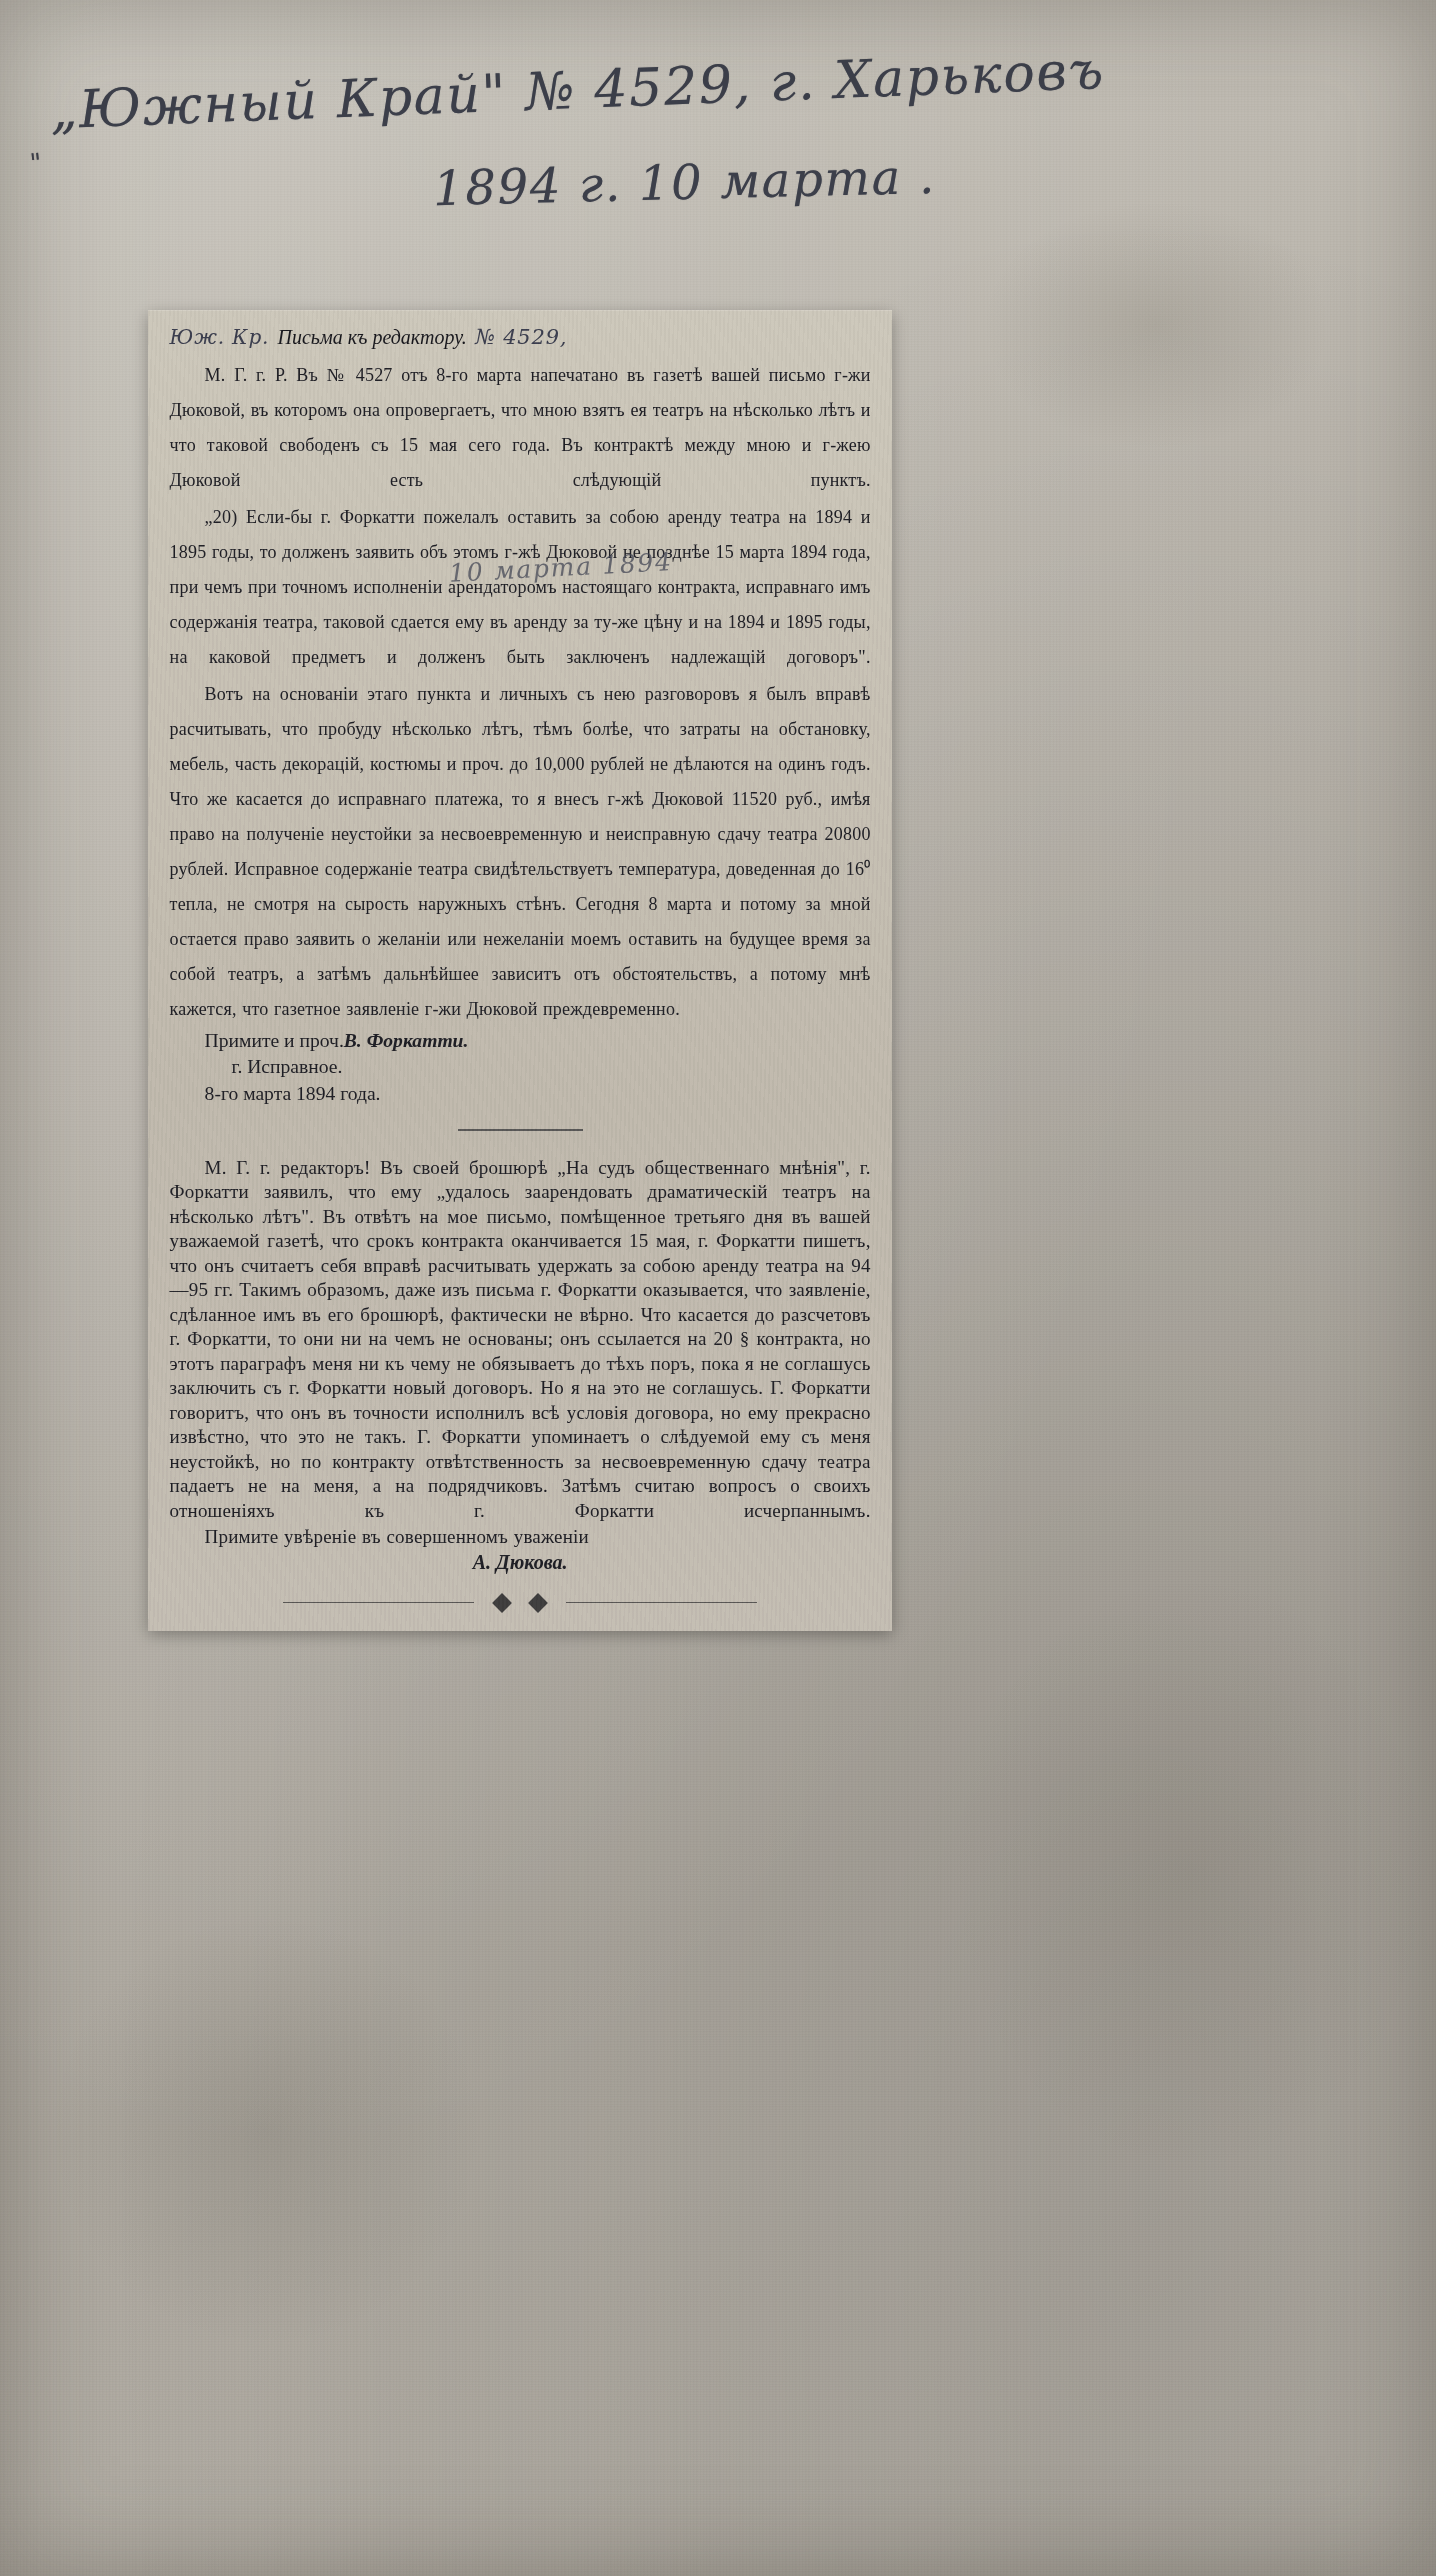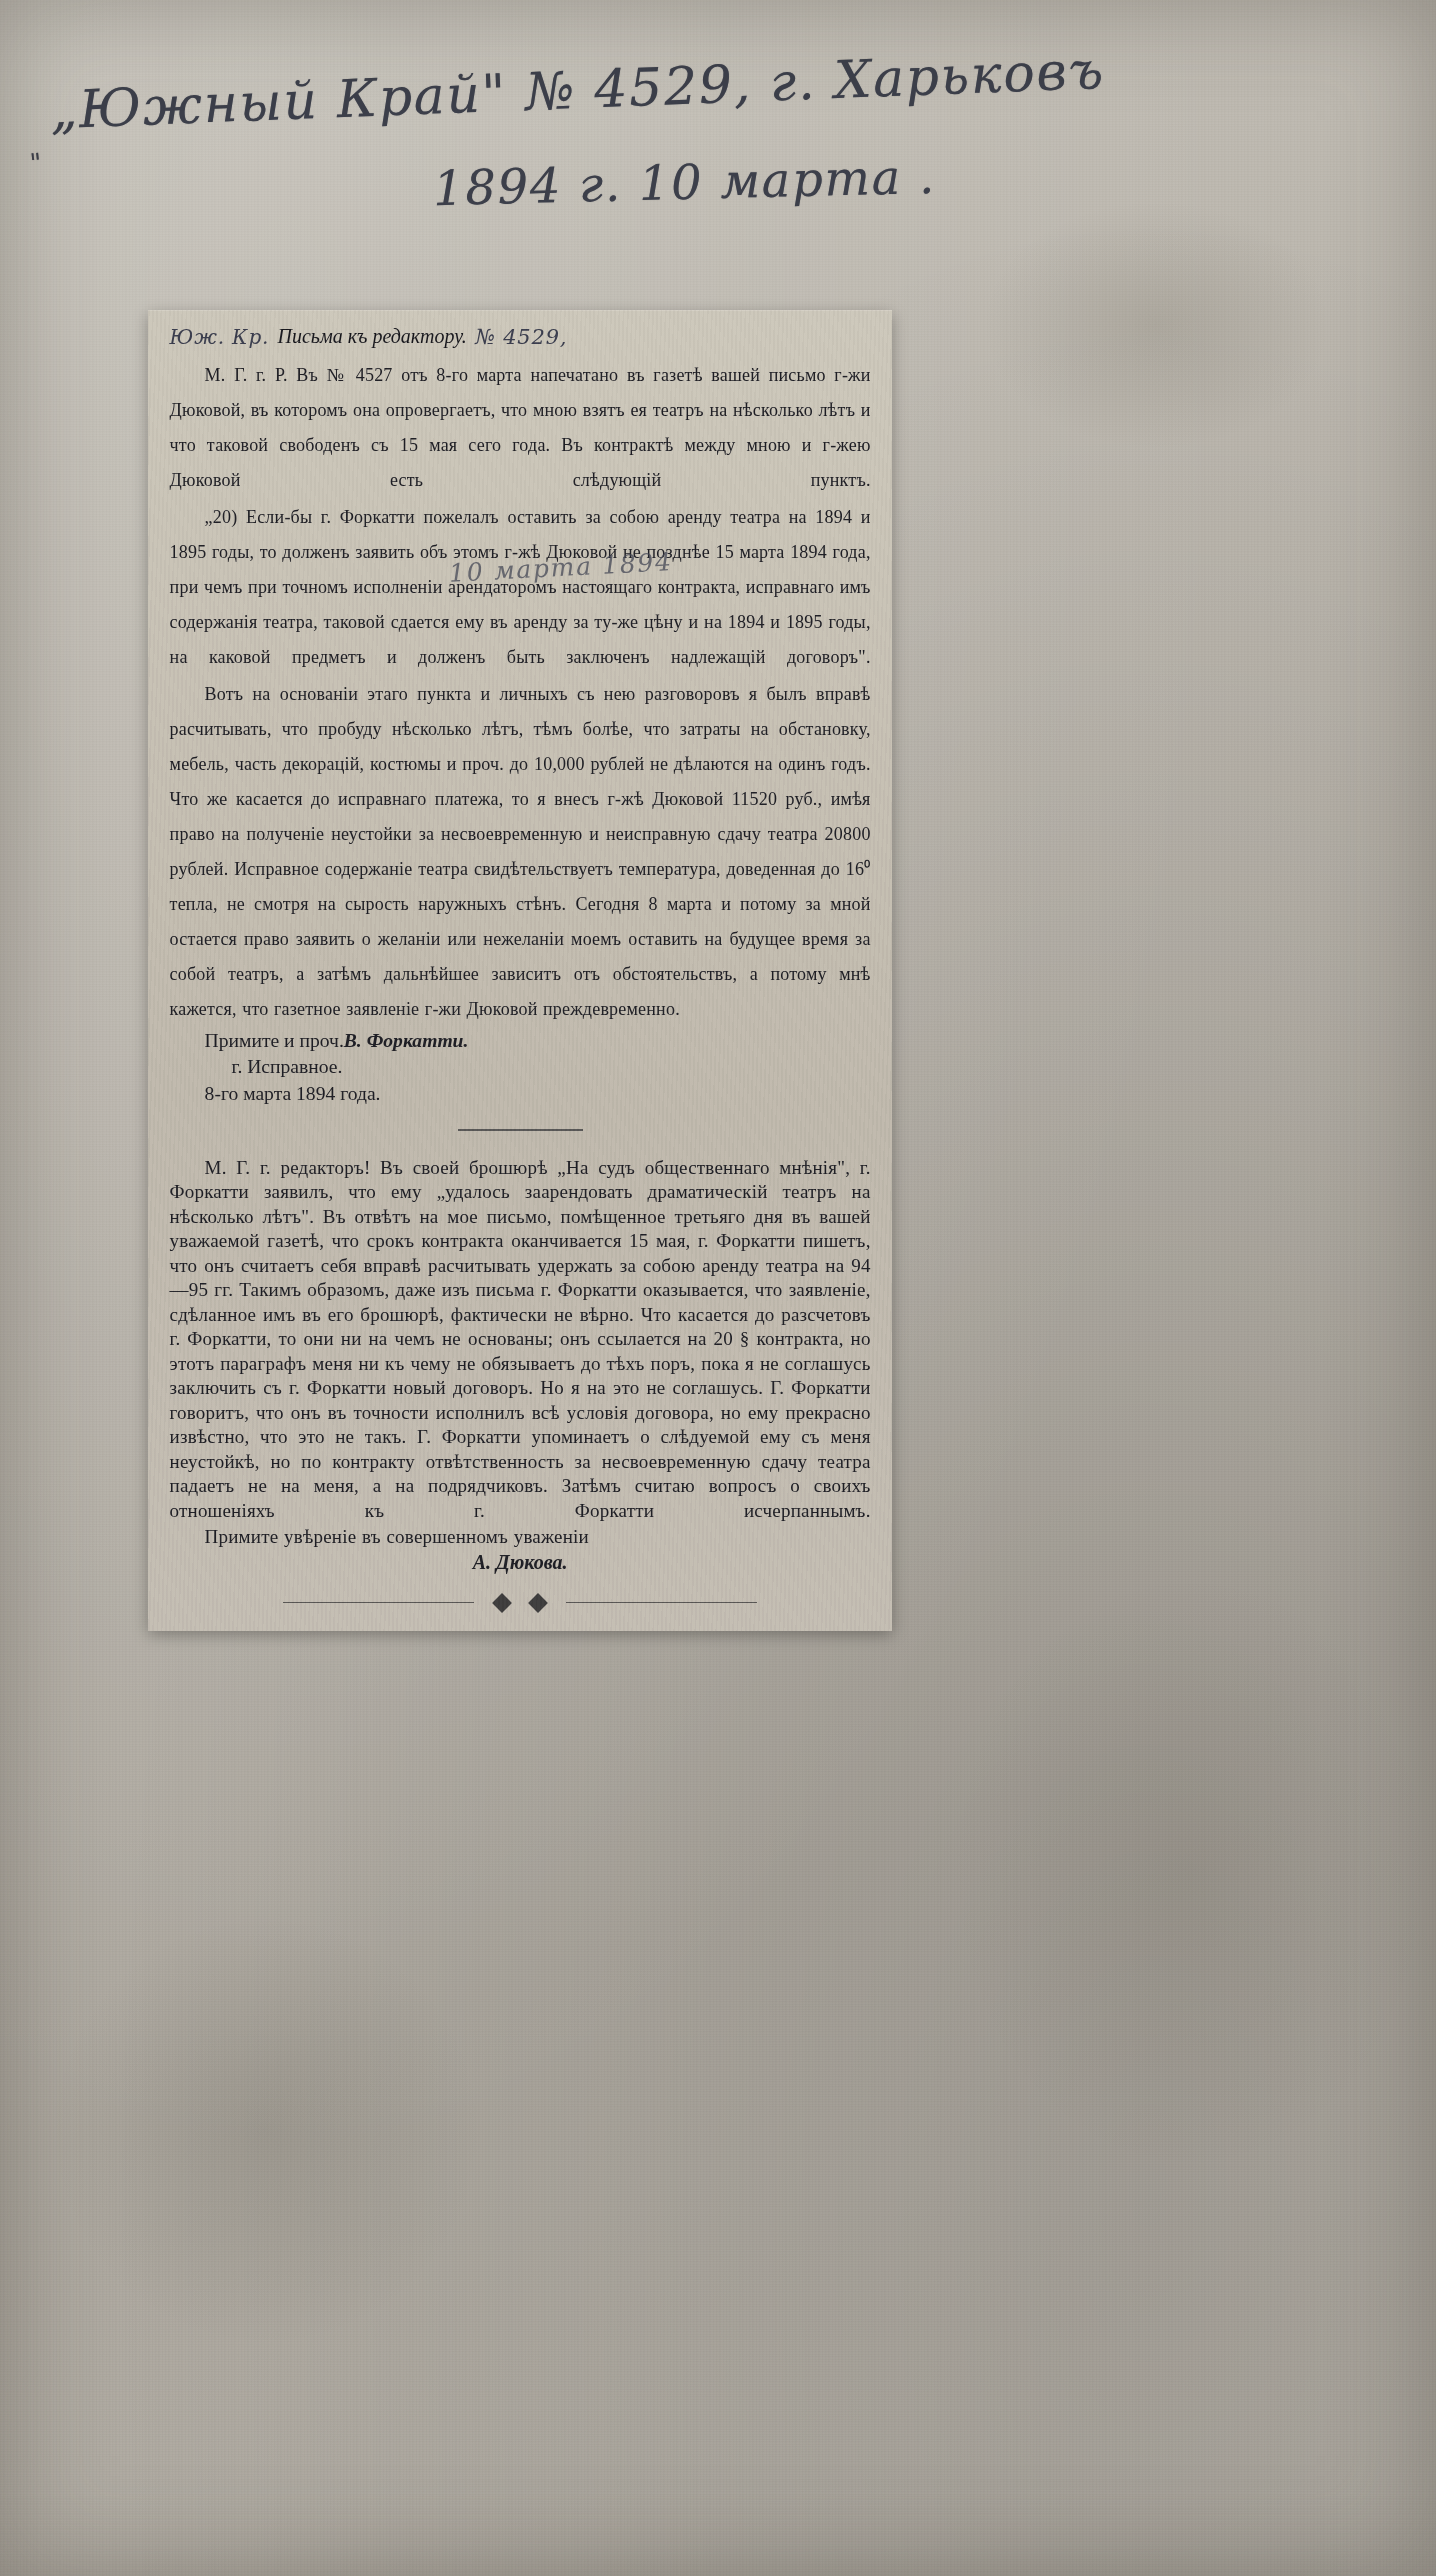--- a/index.html
+++ b/index.html
@@ -83,21 +83,21 @@
     content: "";
     position: absolute;
     inset: 0;
     pointer-events: none;
     background:
       repeating-linear-gradient(92deg, rgba(0,0,0,0.03) 0 1.7px, rgba(255,255,255,0.02) 1.7px 4.2px);
     opacity: 0.8;
   }
   .clip-head {
     display: flex;
-    align-items: flex-start;
+    align-items: flex-end;
     gap: 8.3px;
     font-size: 17.5px;
     margin-bottom: 8.3px;
     border-bottom: 0.8px solid rgba(0,0,0,0.0);
   }
   .hw-inline {
     font-family: "DejaVu Serif", serif;
     font-style: italic;
     color: #3e4150;
     font-size: 20px;

